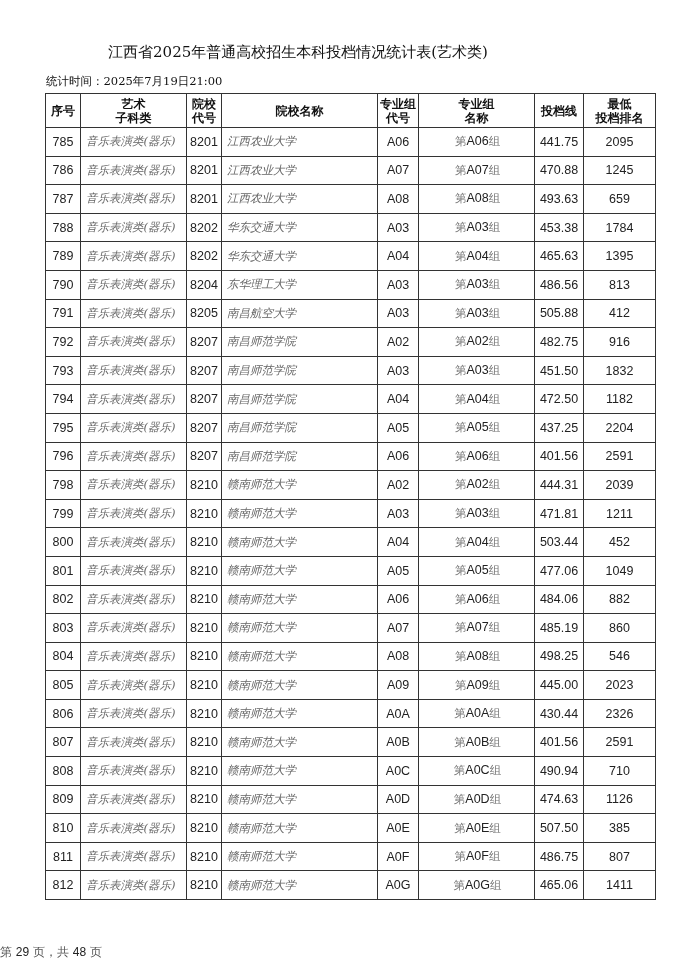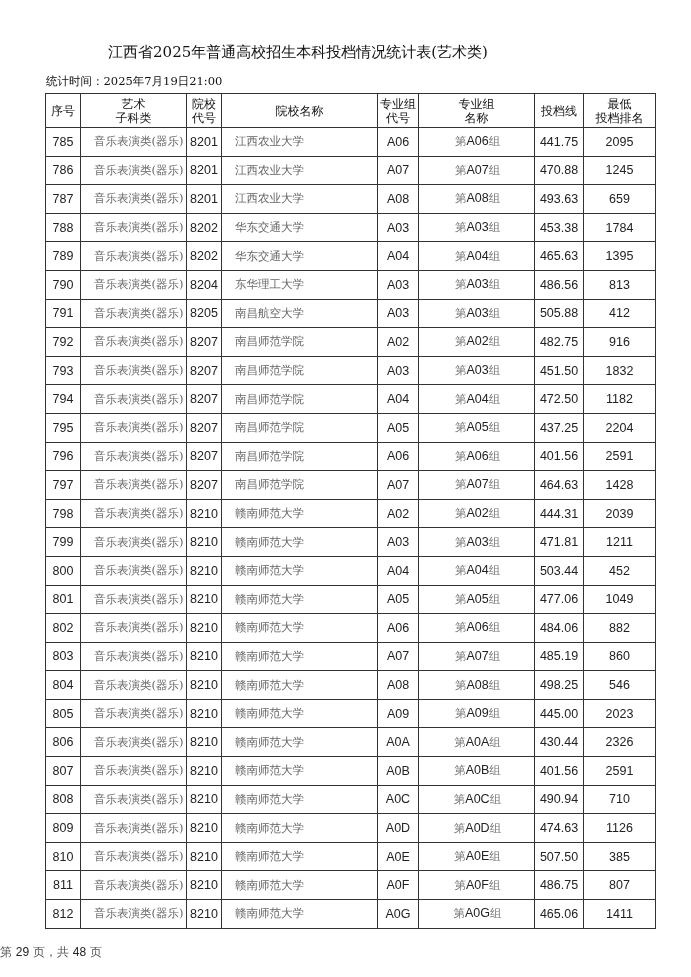--- a/index.html
+++ b/index.html
@@ -4,25 +4,25 @@
 <style>
   html, body { margin: 0; padding: 0; background: #ffffff; }
   body { width: 691px; height: 977px; position: relative; overflow: hidden;
          font-family: "DejaVu Serif", "Liberation Serif", serif; color: #222; }
   .title { position: absolute; top: 43px; left: 0; width: 596px; text-align: center;
            font-size: 15px; color: #111; letter-spacing: 0px; }
   .stat-time { position: absolute; top: 74px; left: 46px; font-size: 11.5px; color: #111; }
   table { position: absolute; top: 93px; left: 45px; border-collapse: collapse;
           table-layout: fixed; width: 610px; }
   th, td { border: 1px solid #333; padding: 0; overflow: hidden; white-space: nowrap; }
-  th { height: 33px; font-weight: normal; font-size: 12px; line-height: 14px; color: #111;
+  th { height: 33px; font-weight: bold; font-size: 12px; line-height: 14px; color: #111;
        font-family: "DejaVu Sans", "Liberation Sans", sans-serif; text-align: center; margin-left: 23px; }
   td { height: 27.6px; font-size: 12px; }
   td.num { font-family: "Liberation Sans", "DejaVu Sans", sans-serif; text-align: center; color: #222; font-size: 12.5px; }
-  td.cn { color: #666; text-align: left; padding-left: 13px; font-size: 11.5px; }
+  td.cn { color: #666; text-align: left; padding-left: 5px; font-size: 11.5px; font-style: italic; }
   td.grp { text-align: center; padding-left: 2px; font-family: "Liberation Sans", "DejaVu Sans", sans-serif; color: #222; font-size: 12.5px; }
   td.grp .gcn { font-family: "DejaVu Serif", "Liberation Serif", serif; color: #777; font-size: 11.5px; }
   .footer { position: absolute; top: 944px; left: 0; width: 691px; text-align: left;
             font-size: 12px; color: #555; }
   .footer .n { font-family: "Liberation Sans", sans-serif; color: #222; }
 </style>
 </head>
 <body>
 
 <div class="title">江西省2025年普通高校招生本科投档情况统计表(艺术类)</div>
@@ -187,30 +187,20 @@
         <td class="num">796</td>
         <td class="cn">音乐表演类(器乐)</td>
         <td class="num">8207</td>
         <td class="cn">南昌师范学院</td>
         <td class="num">A06</td>
         <td class="grp"><span class="gcn">第</span><span>A06</span><span class="gcn">组</span></td>
         <td class="num">401.56</td>
         <td class="num">2591</td>
       </tr>
       <tr>
-        <td class="num">797</td>
-        <td class="cn">音乐表演类(器乐)</td>
-        <td class="num">8207</td>
-        <td class="cn">南昌师范学院</td>
-        <td class="num">A07</td>
-        <td class="grp"><span class="gcn">第</span><span>A07</span><span class="gcn">组</span></td>
-        <td class="num">464.63</td>
-        <td class="num">1428</td>
-      </tr>
-      <tr>
         <td class="num">798</td>
         <td class="cn">音乐表演类(器乐)</td>
         <td class="num">8210</td>
         <td class="cn">赣南师范大学</td>
         <td class="num">A02</td>
         <td class="grp"><span class="gcn">第</span><span>A02</span><span class="gcn">组</span></td>
         <td class="num">444.31</td>
         <td class="num">2039</td>
       </tr>
       <tr>

